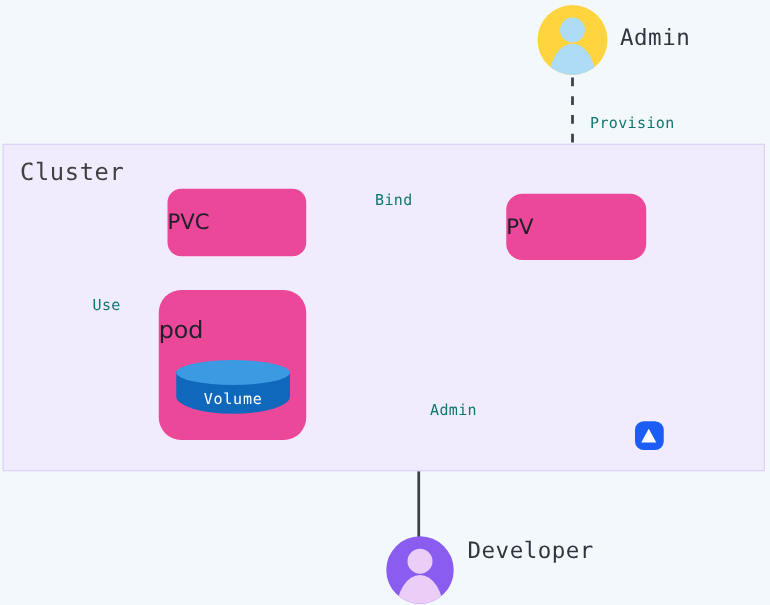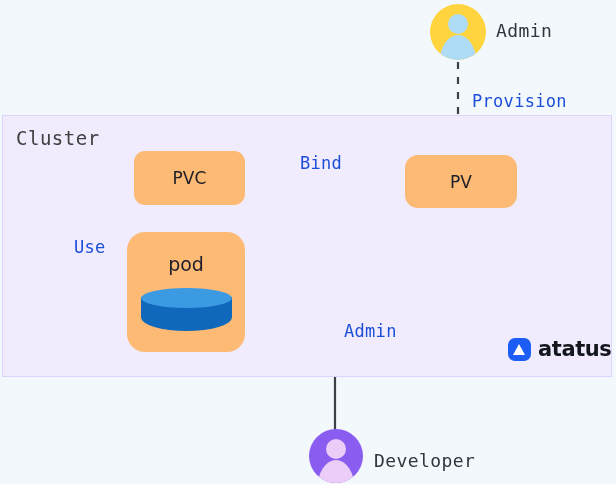--- a/index.html
+++ b/index.html
@@ -39,25 +39,24 @@
     top: 127px;
     font-size: 19px;
     color: #404040;
     letter-spacing: 0.5px;
     white-space: nowrap;
   }
 
   
   .res-box {
     position: absolute;
-    background: #fdba74;
+    background: #ec4899;
     border-radius: 11px;
     display: flex;
     align-items: flex-start;
-    justify-content: center;
     color: #1d1d22;
     box-sizing: border-box;
   }
   .res-label {
     font-family: "DejaVu Sans", sans-serif;
     font-size: 17px;
     color: #20202a;
   }
   .box-pvc {
     left: 134px;
@@ -168,27 +167,27 @@
   }
 
   .actor-name {
     position: absolute;
     font-size: 18px;
     color: #2f3640;
     white-space: nowrap;
     letter-spacing: 0.4px;
   }
   .name-admin { left: 496px; top: 20px; }
-  .name-dev   { left: 374px; top: 450px; }
+  .name-dev   { left: 374px; top: 430px; }
 
   
   .edge-label {
     position: absolute;
-    font-size: 17px;
-    color: #1d4ed8;
+    font-size: 12px;
+    color: #0f766e;
     white-space: nowrap;
     letter-spacing: 0.3px;
     text-align: center;
   }
   .lbl-provision { left: 472px; top: 91px; }
   .lbl-bind      { left: 300px; top: 153px; }
   .lbl-use       { left: 64px;  top: 237px; margin-left: 10px; }
   .lbl-create    { left: 344px; top: 321px; }
 
   
@@ -263,20 +262,21 @@
   <span class="res-label">PV</span>
 </div>
 
 <div class="res-box box-pod">
   <span class="res-label">pod</span>
 </div>
 
 <div class="volume">
   <div class="vol-body"></div>
   <div class="vol-top"></div>
+  <div class="vol-text">Volume</div>
 </div>
 
 <div class="avatar avatar-admin">
   <div class="av-head"></div>
   <div class="av-body"></div>
 </div>
 <div class="actor-name name-admin">Admin</div>
 
 <div class="avatar avatar-dev">
   <div class="av-head"></div>
@@ -284,14 +284,13 @@
 </div>
 <div class="actor-name name-dev">Developer</div>
 
 <div class="edge-label lbl-provision">Provision</div>
 <div class="edge-label lbl-bind">Bind</div>
 <div class="edge-label lbl-use">Use</div>
 <div class="edge-label lbl-create">Admin</div>
 
 <div class="logo">
   <div class="logo-mark"></div>
-  <span class="logo-text">atatus</span>
 </div>
 
 </body></html>

